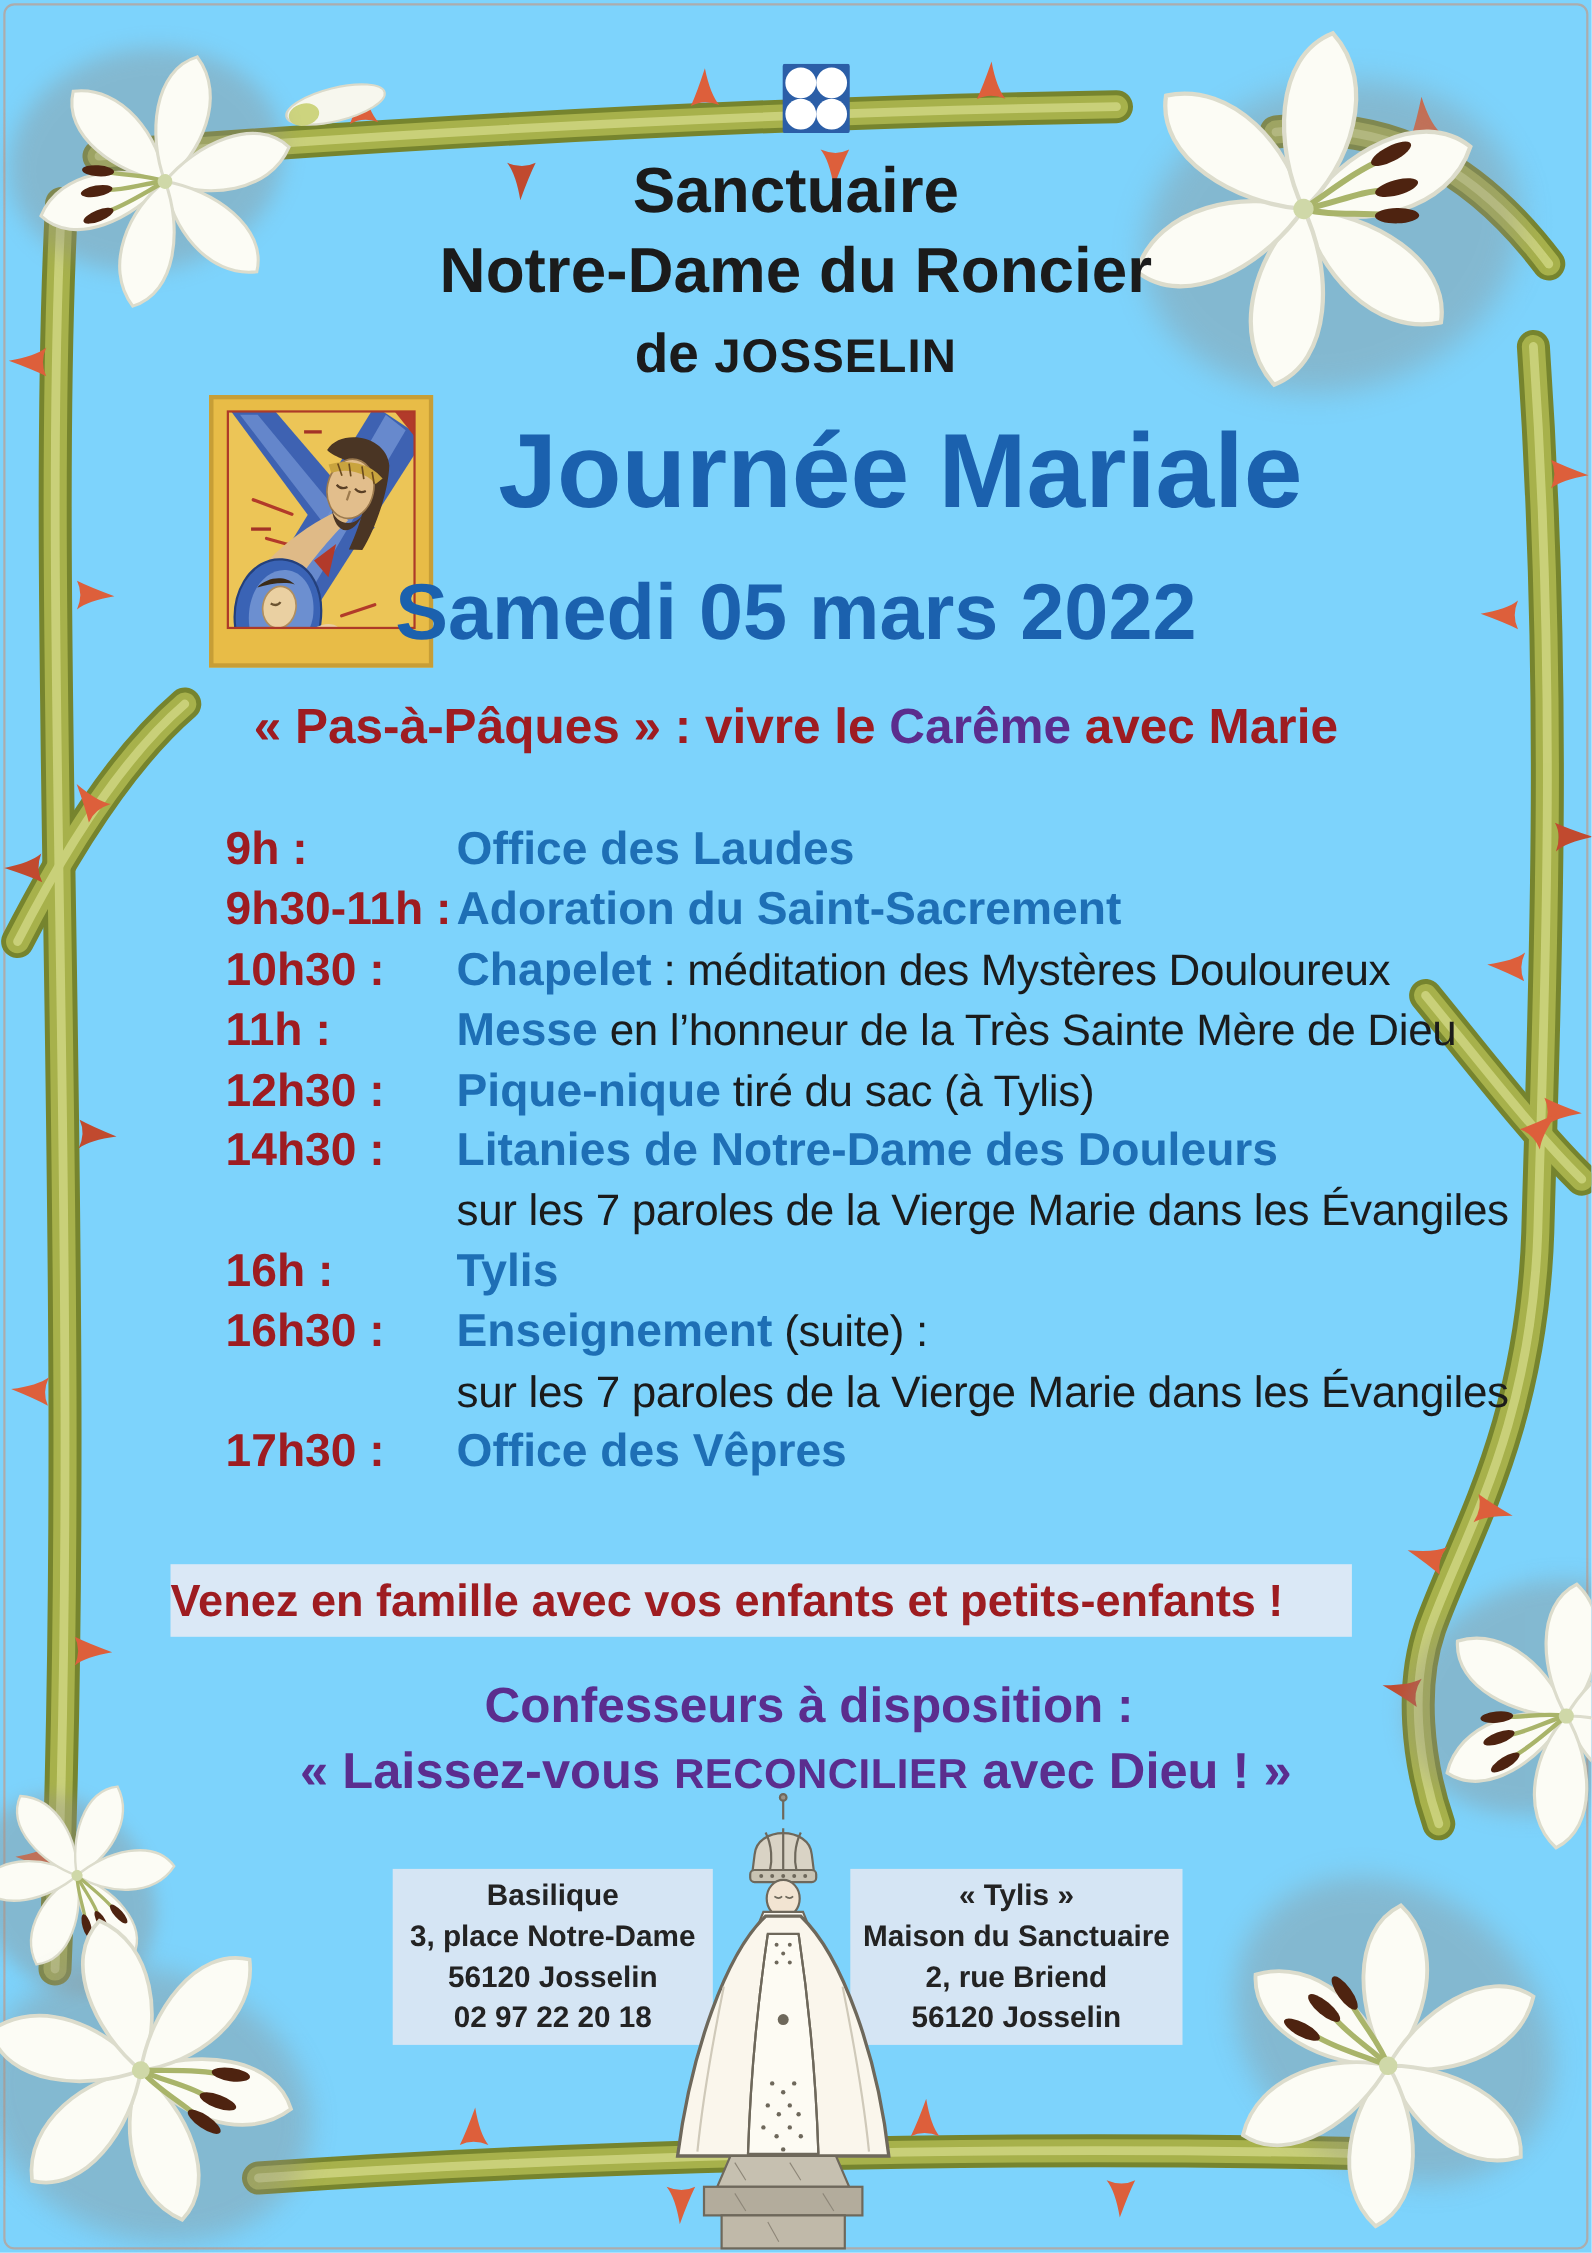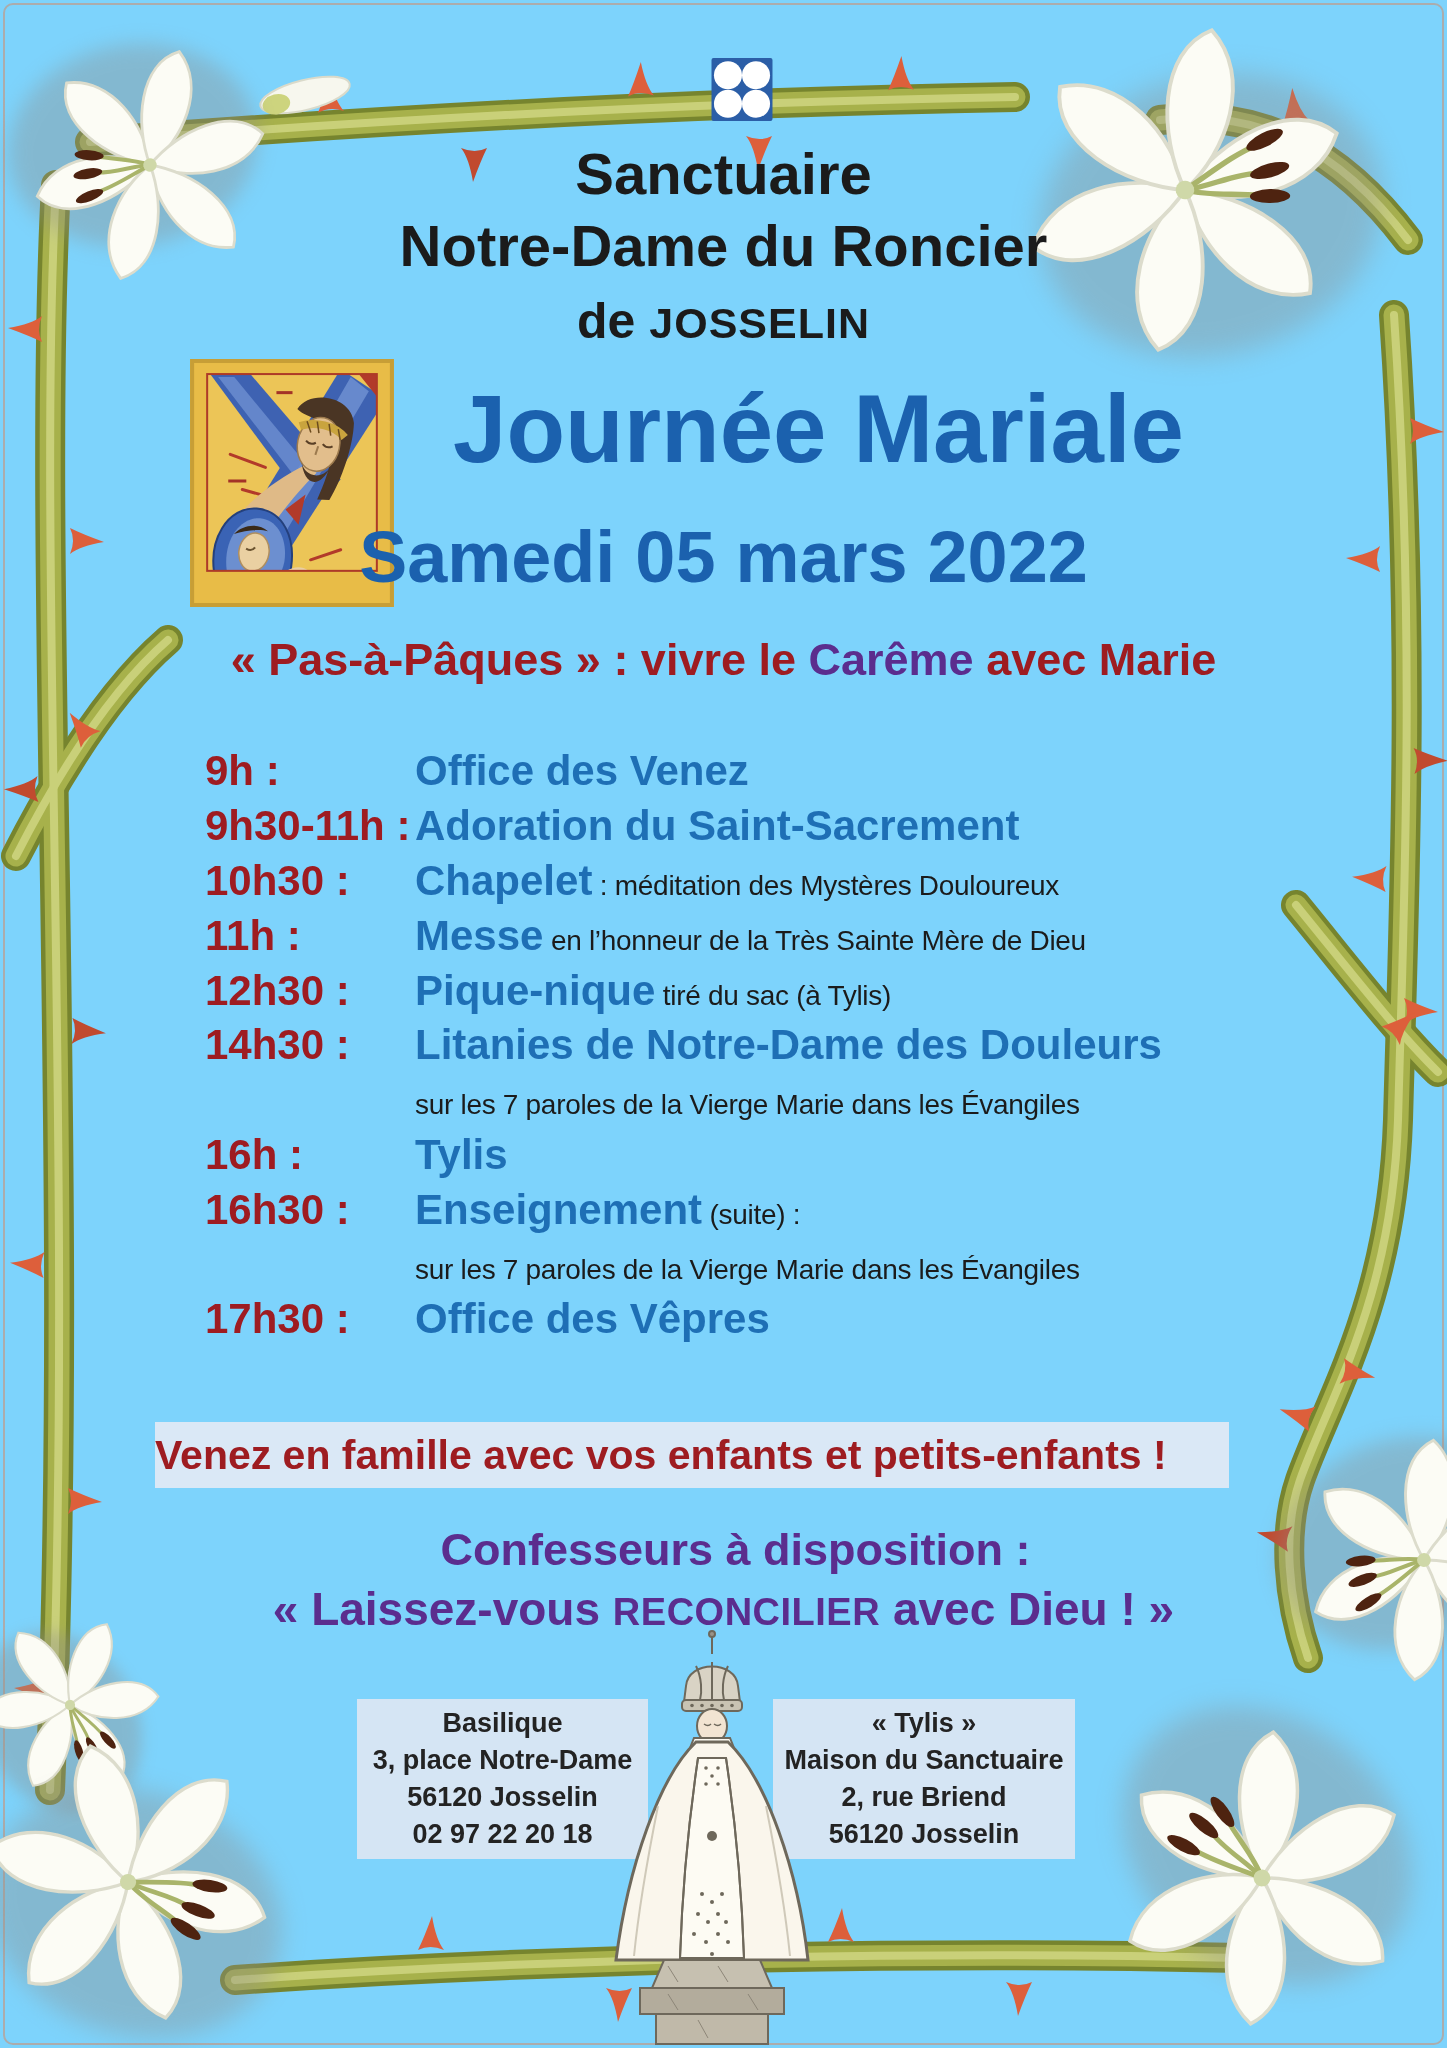--- a/index.html
+++ b/index.html
@@ -21,21 +21,21 @@
   .hdr3 .caps{font-size:43px;letter-spacing:1px;margin-top:44px;}
   .title-main{position:absolute;left:200px;right:10px;top:374px;text-align:center;font-size:96px;font-weight:600;color:var(--title-blue);z-index:2;}
   .title-date{position:absolute;left:0;right:0;top:516px;text-align:center;font-size:72px;font-weight:700;color:var(--title-blue);z-index:2;}
   .subtitle{position:absolute;left:0;right:0;top:634px;text-align:center;font-size:45px;font-weight:700;color:var(--dark-red);z-index:2;}
   .subtitle .purple{color:var(--purple);}
   .schedule{position:absolute;left:205px;top:744px;width:1110px;z-index:2;}
   .sched-row{display:flex;align-items:center;height:54.8px;white-space:nowrap;}
   .sched-time{min-width:210px;flex:0 0 auto;font-size:42px;font-weight:700;color:var(--dark-red);}
   .sched-content{font-size:42px;font-weight:600;}
   .seg-blue{color:var(--event-blue);}
-  .seg-black{color:var(--text-black);font-size:28px;font-weight:500;letter-spacing:-0.3px;}
+  .seg-black{color:var(--text-black);font-size:40px;font-weight:500;letter-spacing:-0.3px;}
   .banner{position:absolute;left:155px;top:1422px;width:1074px;height:66px;background:var(--banner-bg);
           color:var(--dark-red);font-size:41px;font-weight:700;text-align:left;line-height:66px;z-index:2;}
   .conf1{position:absolute;left:0;right:0;top:1524px;text-align:center;font-size:45px;font-weight:700;color:var(--purple);z-index:2;padding-left:24px;}
   .conf2{position:absolute;left:0;right:0;top:1582px;text-align:center;font-size:46px;font-weight:600;color:var(--purple);z-index:2;}
   .conf2 .caps-sm{font-size:38px;font-weight:700;letter-spacing:.5px;}
   .addr{position:absolute;top:1699px;height:160px;background:var(--address-bg);z-index:2;text-align:center;padding-top:6px;color:#232323;}
   .addr-left{left:357px;width:291px;}
   .addr-right{left:773px;width:302px;}
   .addr-line{font-size:27px;font-weight:700;line-height:37px;}
 </style>
@@ -220,21 +220,21 @@
   </svg>
 
   <div class="title-main">Journée Mariale</div>
   <div class="title-date">Samedi 05 mars 2022</div>
 
   <div class="subtitle"><span>« Pas-à-Pâques » : vivre le </span><span class="purple">Carême</span><span> avec Marie</span></div>
 
   <div class="schedule">
       <div class="sched-row">
         <span class="sched-time">9h :</span>
-        <span class="sched-content"><span class="seg-blue">Office des Venez</span></span>
+        <span class="sched-content"><span class="seg-blue">Office des Laudes</span></span>
       </div>
       <div class="sched-row">
         <span class="sched-time">9h30-11h :</span>
         <span class="sched-content"><span class="seg-blue">Adoration du Saint-Sacrement</span></span>
       </div>
       <div class="sched-row">
         <span class="sched-time">10h30 :</span>
         <span class="sched-content"><span class="seg-blue">Chapelet</span><span class="seg-black"> : méditation des Mystères Douloureux</span></span>
       </div>
       <div class="sched-row">

